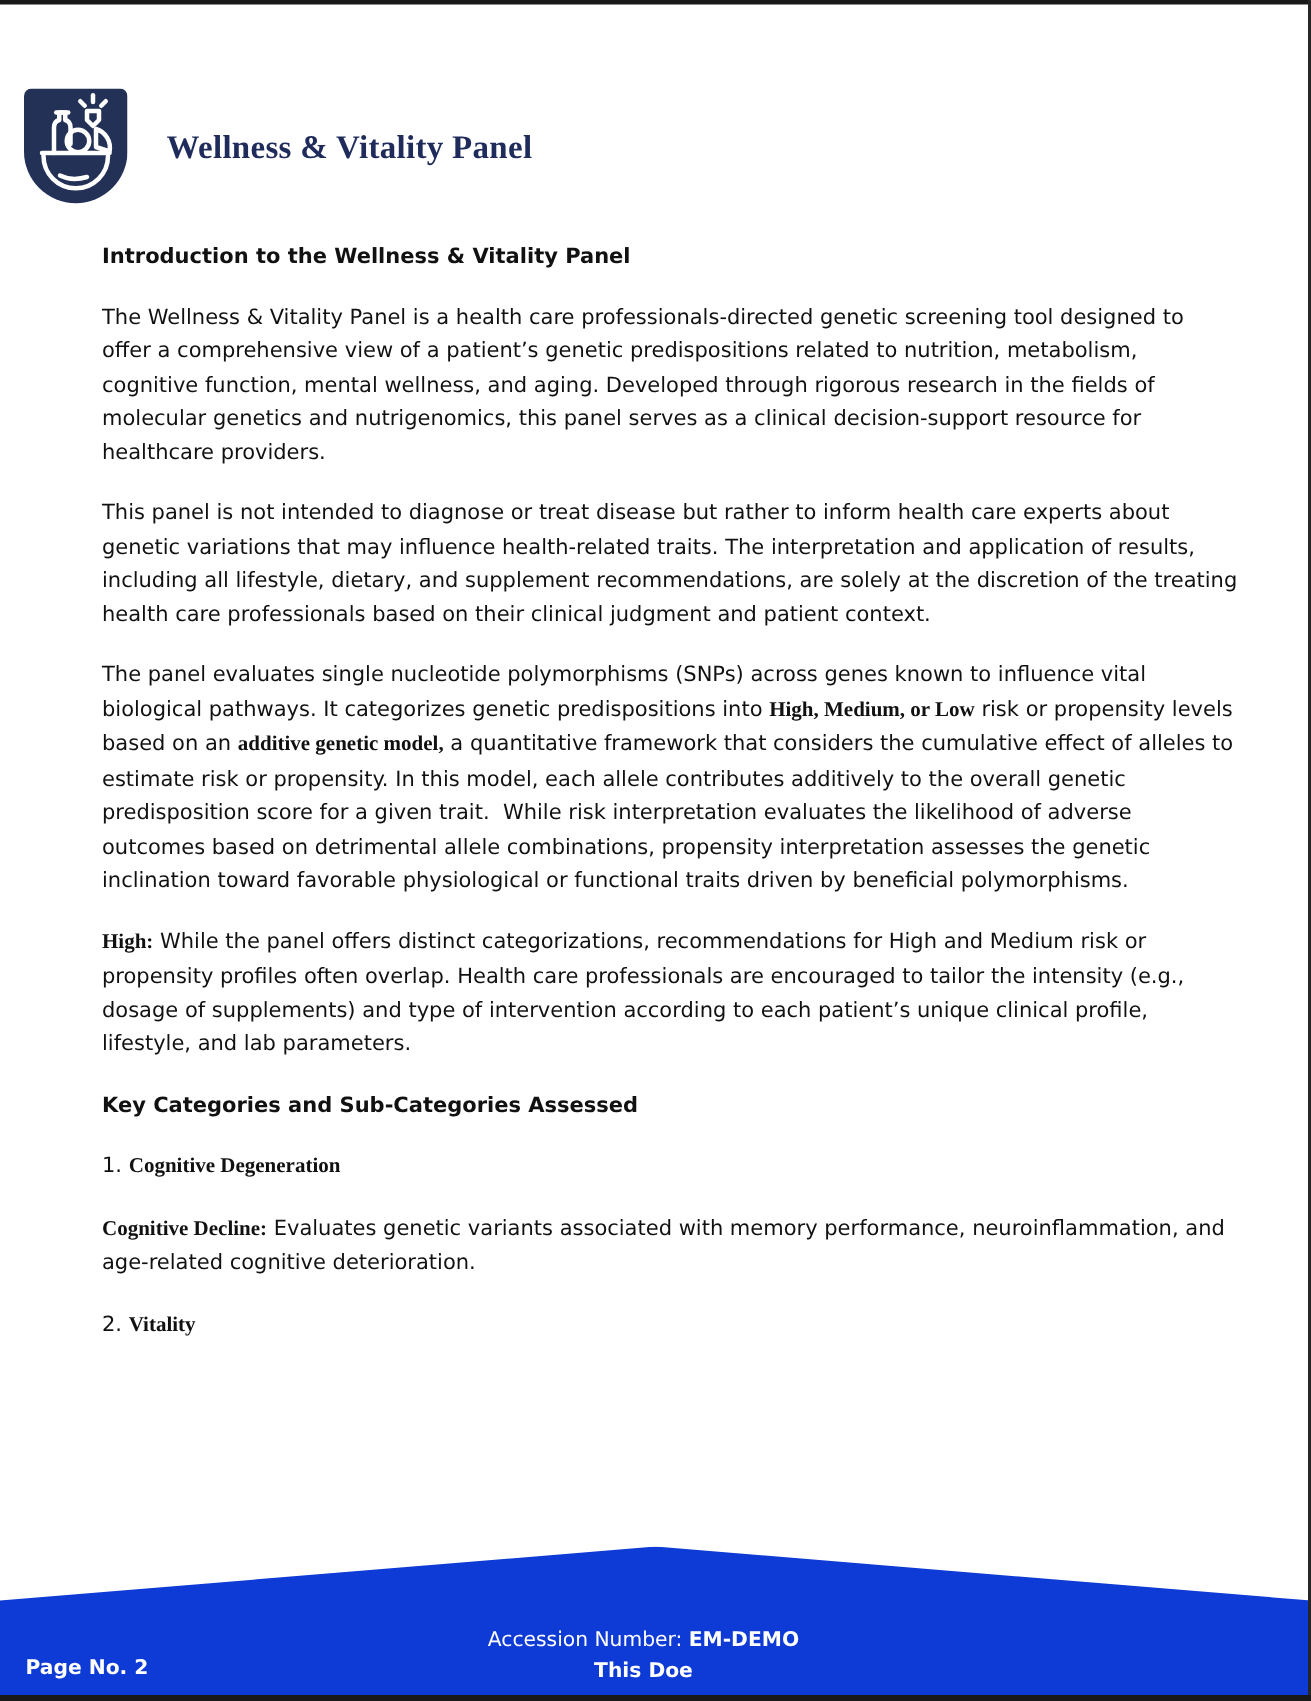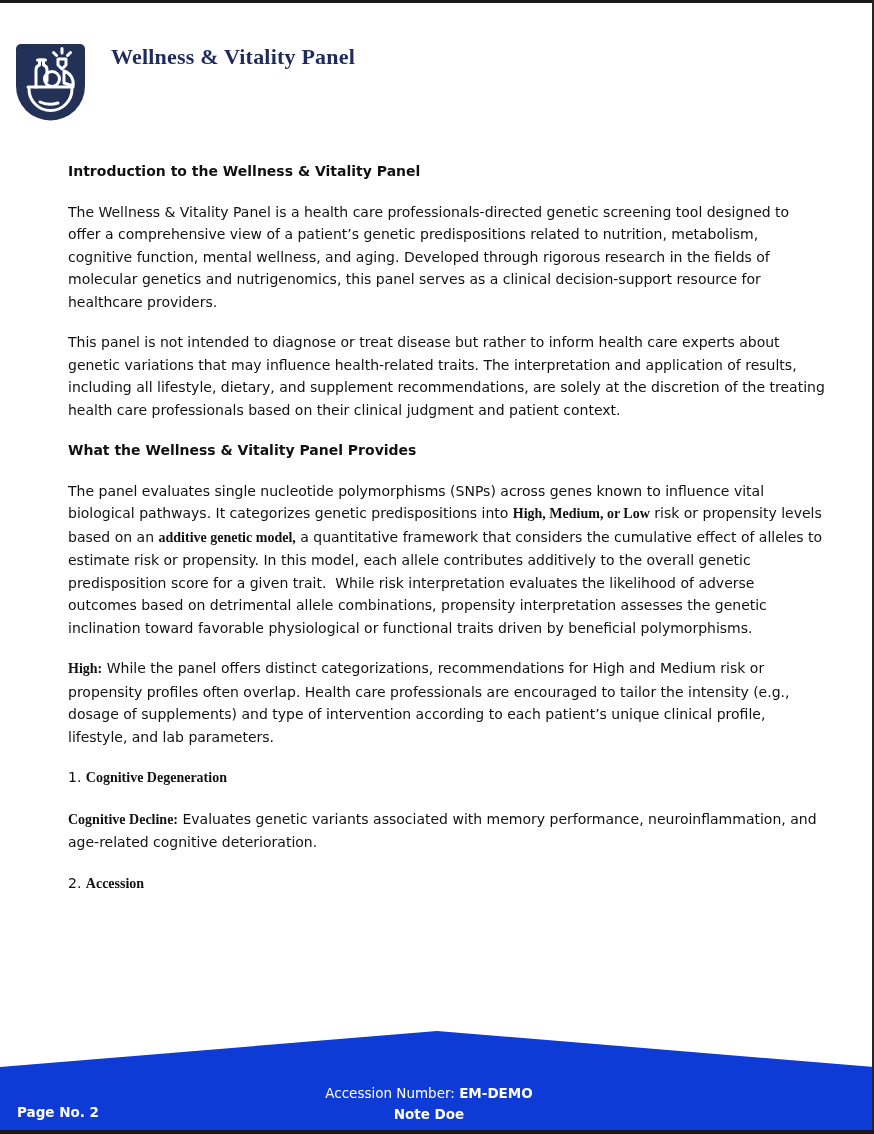--- a/index.html
+++ b/index.html
@@ -11,21 +11,21 @@
     overflow:hidden;
     font-family:"DejaVu Sans", sans-serif;
     color:#111;
   }
   
   .edge-top    { position:absolute; top:0; left:0; right:0; height:3px; background:#191919; z-index:9; }
   .edge-bottom { position:absolute; bottom:0; left:0; right:0; height:4px; background:#191919; z-index:9; }
   .edge-right  { position:absolute; top:0; bottom:0; right:0; width:2px; background:#262626; z-index:9; }
 
   
-  .header { position:absolute; top:44px; left:16px; display:flex; }
+  .header { position:absolute; top:59px; left:16px; display:flex; align-items:center; }
   .shield { width:69px; height:78px; flex:0 0 auto; }
   .report-title {
     margin-left:26px;
     font-family:"Liberation Serif", serif;
     font-weight:bold;
     font-size:22px;
     color:var(--title-navy, #1f2b5a);
     letter-spacing:0.2px;
   }
 
@@ -88,28 +88,28 @@
         <path d="M24 58 q8 4 18 1"></path>
       </g>
     </svg>
     <h1 class="report-title">Wellness &amp; Vitality Panel</h1>
   </div>
 
   <main class="content">
       <p class="block heading"><span>Introduction to the Wellness &amp; Vitality Panel</span></p>
       <p class="block para"><span>The Wellness &amp; Vitality Panel is a health care professionals-directed genetic screening tool designed to offer a comprehensive view of a patient’s genetic predispositions related to nutrition, metabolism, cognitive function, mental wellness, and aging. Developed through rigorous research in the fields of molecular genetics and nutrigenomics, this panel serves as a clinical decision-support resource for healthcare providers.</span></p>
       <p class="block para"><span>This panel is not intended to diagnose or treat disease but rather to inform health care experts about genetic variations that may influence health-related traits. The interpretation and application of results, including all lifestyle, dietary, and supplement recommendations, are solely at the discretion of the treating health care professionals based on their clinical judgment and patient context.</span></p>
-      <p class="block heading"><span>What the Wellness &amp; Vitality Panel Provides</span></p>
       <p class="block para"><span>The panel evaluates single nucleotide polymorphisms (SNPs) across genes known to influence vital biological pathways. It categorizes genetic predispositions into </span><strong>High, Medium, or Low</strong><span> risk or propensity levels based on an </span><strong>additive genetic model,</strong><span> a quantitative framework that considers the cumulative effect of alleles to estimate risk or propensity. In this model, each allele contributes additively to the overall genetic predisposition score for a given trait.  While risk interpretation evaluates the likelihood of adverse outcomes based on detrimental allele combinations, propensity interpretation assesses the genetic inclination toward favorable physiological or functional traits driven by beneficial polymorphisms.</span></p>
       <p class="block para"><strong>High:</strong><span> While the panel offers distinct categorizations, recommendations for High and Medium risk or propensity profiles often overlap. Health care professionals are encouraged to tailor the intensity (e.g., dosage of supplements) and type of intervention according to each patient’s unique clinical profile, lifestyle, and lab parameters.</span></p>
+      <p class="block heading"><span>Key Categories and Sub-Categories Assessed</span></p>
       <p class="block para"><span>1. </span><strong>Cognitive Degeneration</strong></p>
       <p class="block para"><strong>Cognitive Decline:</strong><span> Evaluates genetic variants associated with memory performance, neuroinflammation, and age-related cognitive deterioration.</span></p>
-      <p class="block para"><span>2. </span><strong>Accession</strong></p>
+      <p class="block para"><span>2. </span><strong>Vitality</strong></p>
     </main>
 
   <footer class="footer-band">
     <div class="page-number">Page No. 2</div>
     <div class="footer-center">
       <div><span>Accession Number: </span><span class="bold">EM-DEMO</span></div>
-      <div class="bold">Note Doe</div>
+      <div class="bold">This Doe</div>
     </div>
   </footer>
 </div>
 
 </body></html>

